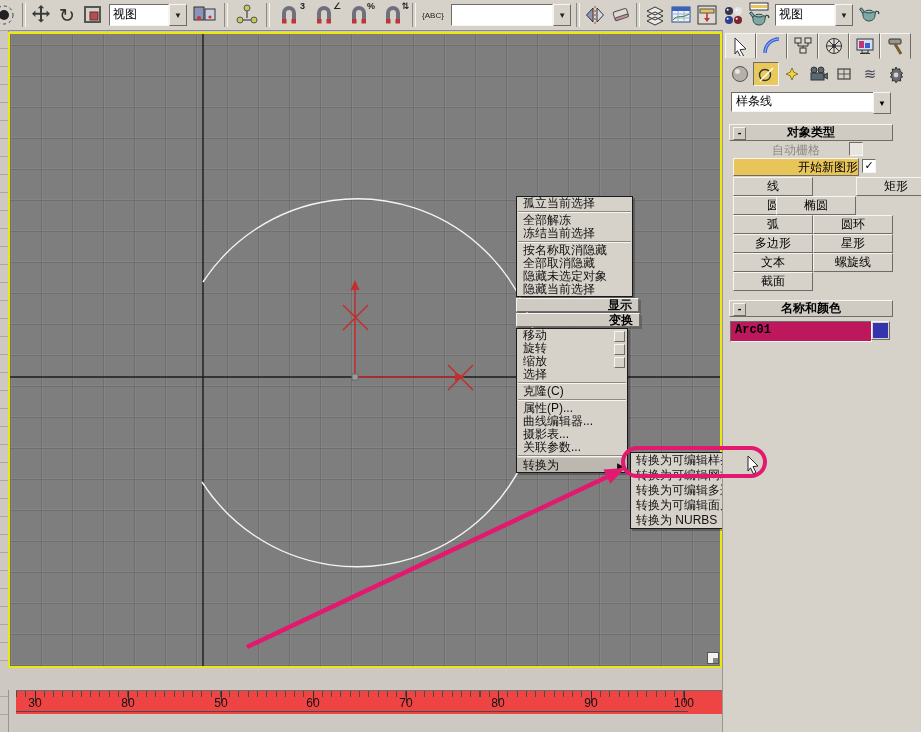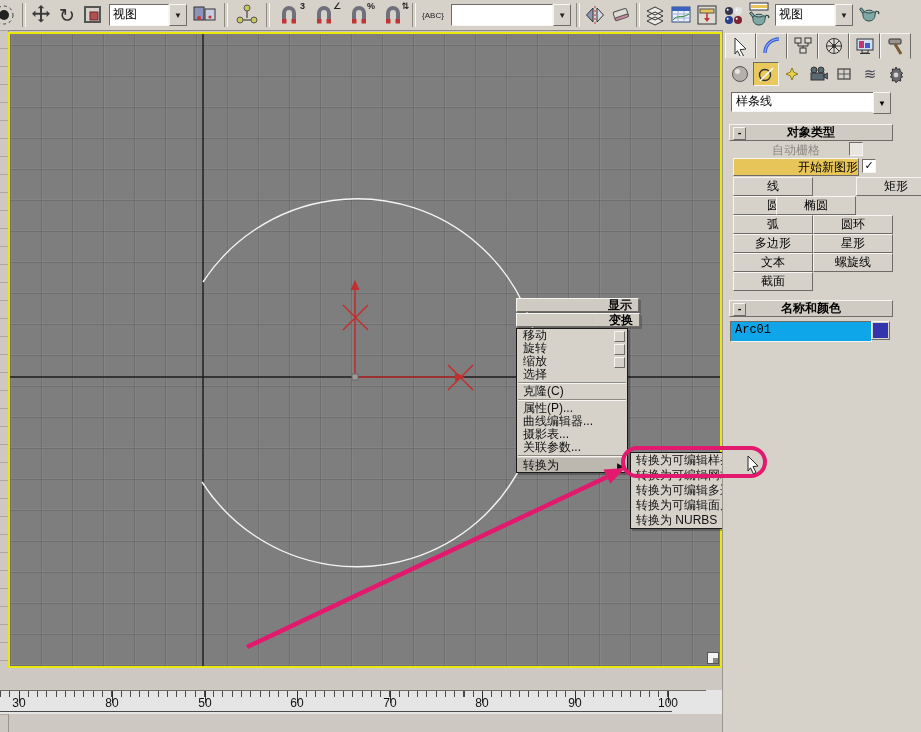--- a/index.html
+++ b/index.html
@@ -2,21 +2,21 @@
 <html><head>
 <meta charset="utf-8">
 <style>
   html,body{margin:0;padding:0;background:#b0aca5;}
   #screen{position:relative;width:921px;height:732px;overflow:hidden;
     font-family:"Liberation Sans","DejaVu Sans",sans-serif;
     background:#cdc9c2;-webkit-font-smoothing:none;}
   .abs{position:absolute;}
   
   .raised{border:1px solid;border-color:#f7f5f1 #6f6c67 #6f6c67 #f7f5f1;background:#d6d2ca;}
-  .inset{border:1px solid;border-color:#6f6c67 #f7f5f1 #f7f5f1 #6f6c67;background:#0ea5e9;}
+  .inset{border:1px solid;border-color:#6f6c67 #f7f5f1 #f7f5f1 #6f6c67;background:#be185d;font-weight:bold;}
   
   #toolbar{left:0;top:0;width:921px;height:30px;background:#d6d2ca;
     border-bottom:1px solid #8d8a84;display:flex;align-items:center;}
   .tbi{width:26px;height:26px;display:flex;align-items:center;justify-content:center;flex:0 0 auto;}
   .tbsep{width:2px;height:24px;margin:0 2px;border-left:1px solid #8d8a84;border-right:1px solid #f7f5f1;flex:0 0 auto;}
   .tbdrop{height:20px;display:flex;align-items:center;flex:0 0 auto;margin:0 3px;}
   .tbdrop .val{width:52px;height:18px;background:#fff;border:1px solid;border-color:#6f6c67 #f7f5f1 #f7f5f1 #6f6c67;font-size:12px;padding:1px 3px;overflow:hidden;white-space:nowrap;}
   .tbdrop .arrowbtn{width:16px;height:20px;display:flex;align-items:center;justify-content:center;font-size:8px;color:#222;}
   .magnet{position:relative;width:26px;height:26px;}
   .magnet .sup{position:absolute;right:1px;top:0;font-size:9px;font-weight:bold;color:#222;line-height:9px;}
@@ -28,21 +28,21 @@
   #vp-grid{left:0;top:0;width:710px;height:632px;
     background-color:#7e7e7e;
     background-image:
       repeating-linear-gradient(0deg,rgba(0,0,0,.12) 0 1px,rgba(255,255,255,.05) 1px 2px,transparent 2px 31px),
       repeating-linear-gradient(90deg,rgba(0,0,0,.12) 0 1px,rgba(255,255,255,.05) 1px 2px,transparent 2px 31px);}
   #vp-svg{left:0;top:0;}
   #resize-grip{left:697px;top:618px;width:10px;height:10px;background:#f2f2f2;border:1px solid #555;}
   #resize-grip:after{content:"";position:absolute;right:0;bottom:0;width:5px;height:5px;background:#8a8781;}
   
   #time-strip{left:0;top:668px;width:725px;height:22px;background:#cdc9c2;}
-  #ruler{left:0;top:690px;width:725px;height:24px;background:#e5e5e5;}
+  #ruler{left:16px;top:690px;width:725px;height:24px;background:#ef4444;}
   #ruler .tickline{position:absolute;left:0;top:0;width:706px;height:1px;background:#6f6c67;}
   #ruler .minor{position:absolute;left:0;top:1px;width:676px;height:6px;
     background-image:repeating-linear-gradient(90deg,#4a4a4a 0 1px,transparent 1px 9.27px);}
   #ruler .major{position:absolute;top:1px;width:1px;height:12px;background:#2e2e2e;}
   #ruler .rlabel{position:absolute;top:6px;width:34px;text-align:center;font-size:12px;color:#111;}
   #ruler .baseline{position:absolute;left:0;top:21px;width:672px;height:1px;background:#4a4a4a;}
   .statusline{background:#7d7a74;width:1px;}
   
   #cmd-panel{left:722px;top:30px;width:199px;height:702px;background:#d6d2ca;border-left:1px solid #9a968f;}
   #cp-tabs{left:725px;top:33px;width:194px;height:27px;display:flex;}
@@ -262,20 +262,31 @@
         <line x1="345" y1="343" x2="448" y2="343"></line>
         <line x1="438" y1="331" x2="463" y2="356"></line>
         <line x1="438" y1="356" x2="463" y2="331"></line>
         <path d="M455 343l-10-4.5v9z" fill="#c03030" stroke="none"></path>
         <rect x="342" y="340" width="6" height="6" fill="#9a9a9a" stroke="#6a6a6a" stroke-width="1"></rect>
       </g>
     </svg>
     <div id="resize-grip" class="abs"></div>
   </div>
 
+  <div class="abs qmenu" style="left:516px;top:196px;width:115px;">
+    <div class="qitem">孤立当前选择</div>
+    <div class="qsep"></div>
+    <div class="qitem">全部解冻</div>
+    <div class="qitem">冻结当前选择</div>
+    <div class="qsep"></div>
+    <div class="qitem">按名称取消隐藏</div>
+    <div class="qitem">全部取消隐藏</div>
+    <div class="qitem">隐藏未选定对象</div>
+    <div class="qitem">隐藏当前选择</div>
+  </div>
   <div class="abs qhead" style="left:516px;top:298px;width:123px;">显示</div>
   <div class="abs qhead" style="left:516px;top:313px;width:124px;">变换</div>
 
   <div class="abs qmenu" style="left:516px;top:328px;width:110px;">
     <div class="qitem"><span>移动</span><span class="setbox"></span></div>
     <div class="qitem"><span>旋转</span><span class="setbox"></span></div>
     <div class="qitem"><span>缩放</span><span class="setbox"></span></div>
     <div class="qitem">选择</div>
     <div class="qsep"></div>
     <div class="qitem">克隆(C)</div>

